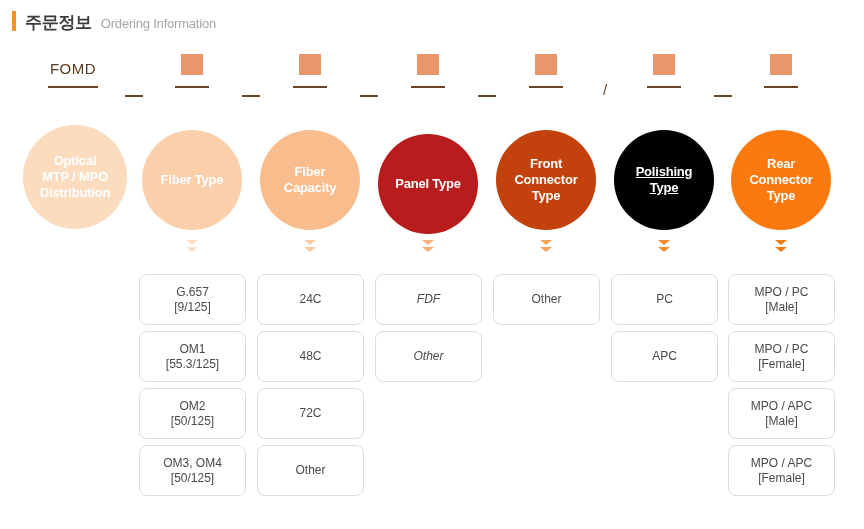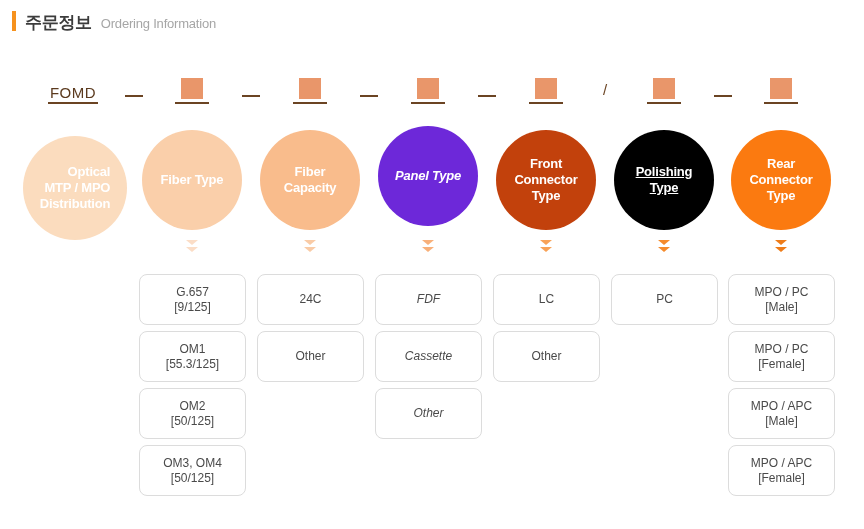--- a/index.html
+++ b/index.html
@@ -49,24 +49,25 @@
   
   .partcode-row {
     position: absolute;
     left: 24px;
     top: 64px;
     width: 816px;
     height: 40px;
   }
   .pc-slot {
     position: absolute;
-    bottom: 0;
+    bottom: 16px;
     display: flex;
     flex-direction: column;
     align-items: center;
+    gap: 8px;
   }
   .pc-text {
     font-size: 15px;
     color: #5b3a1e;
     line-height: 17px;
     letter-spacing: 0.5px;
   }
   .pc-square {
     width: 22px;
     height: 21px;
@@ -210,33 +211,33 @@
     </div>
     <div class="pc-dash" style="left: 100.5px; width: 18px; background: rgb(107, 68, 35);"></div>
     <div class="pc-dash" style="left: 218px; width: 18px; background: rgb(107, 68, 35);"></div>
     <div class="pc-dash" style="left: 336px; width: 18px; background: rgb(107, 68, 35);"></div>
     <div class="pc-dash" style="left: 454px; width: 18px; background: rgb(107, 68, 35);"></div>
     <div class="pc-sep" style="left: 573px; width: 16px;">/</div>
     <div class="pc-dash" style="left: 689.5px; width: 18px; background: rgb(107, 68, 35);"></div>
   </div>
 
 <div class="circles" id="circles-row">
-    <div class="circle" style="width: 104px; height: 104px; left: 23px; top: 18px; background: rgb(251, 220, 190); text-align: right;">
+    <div class="circle" style="width: 104px; height: 104px; left: 23px; top: 7px; background: rgb(251, 220, 190);">
       <span class="circle-label">Optical
 MTP / MPO
 Distribution</span>
     </div>
     <div class="circle" style="width: 100px; height: 100px; left: 260px; top: 12px; background: rgb(249, 188, 140);">
       <span class="circle-label">Fiber
 Capacity</span>
     </div>
     <div class="circle" style="width: 100px; height: 100px; left: 142px; top: 12px; background: rgb(250, 207, 170);">
       <span class="circle-label">Fiber Type</span>
     </div>
-    <div class="circle" style="width: 100px; height: 100px; left: 378px; top: 8px; background: #6d28d9; font-style: italic;">
+    <div class="circle" style="width: 100px; height: 100px; left: 378px; top: 16px; background: #b91c1c;">
       <span class="circle-label">Panel Type</span>
     </div>
     <div class="circle" style="width: 100px; height: 100px; left: 496px; top: 12px; background: #c2410c;">
       <span class="circle-label">Front Connector
 Type</span>
     </div>
     <div class="circle" style="width: 100px; height: 100px; left: 614px; top: 12px; background: #000000; text-decoration: underline;">
       <span class="circle-label">Polishing Type</span>
     </div>
     <div class="circle" style="width: 100px; height: 100px; left: 731px; top: 12px; background: rgb(251, 122, 16);">
@@ -278,33 +279,34 @@
 [9/125]</div>
       <div class="opt-box">OM1
 [55.3/125]</div>
       <div class="opt-box">OM2
 [50/125]</div>
       <div class="opt-box">OM3, OM4
 [50/125]</div>
     </div>
     <div class="opt-col" style="left: 257px; justify-content: center;">
       <div class="opt-box">24C</div>
+      <div class="opt-box">48C</div>
+      <div class="opt-box">72C</div>
       <div class="opt-box">Other</div>
     </div>
     <div class="opt-col" style="left: 375px; font-style: italic;">
       <div class="opt-box">FDF</div>
-      <div class="opt-box">Cassette</div>
       <div class="opt-box">Other</div>
     </div>
     <div class="opt-col" style="left: 493px;">
-      <div class="opt-box">LC</div>
       <div class="opt-box">Other</div>
     </div>
     <div class="opt-col" style="left: 611px;">
       <div class="opt-box">PC</div>
+      <div class="opt-box">APC</div>
     </div>
     <div class="opt-col" style="left: 728px;">
       <div class="opt-box">MPO / PC
 [Male]</div>
       <div class="opt-box">MPO / PC
 [Female]</div>
       <div class="opt-box">MPO / APC
 [Male]</div>
       <div class="opt-box">MPO / APC
 [Female]</div>

